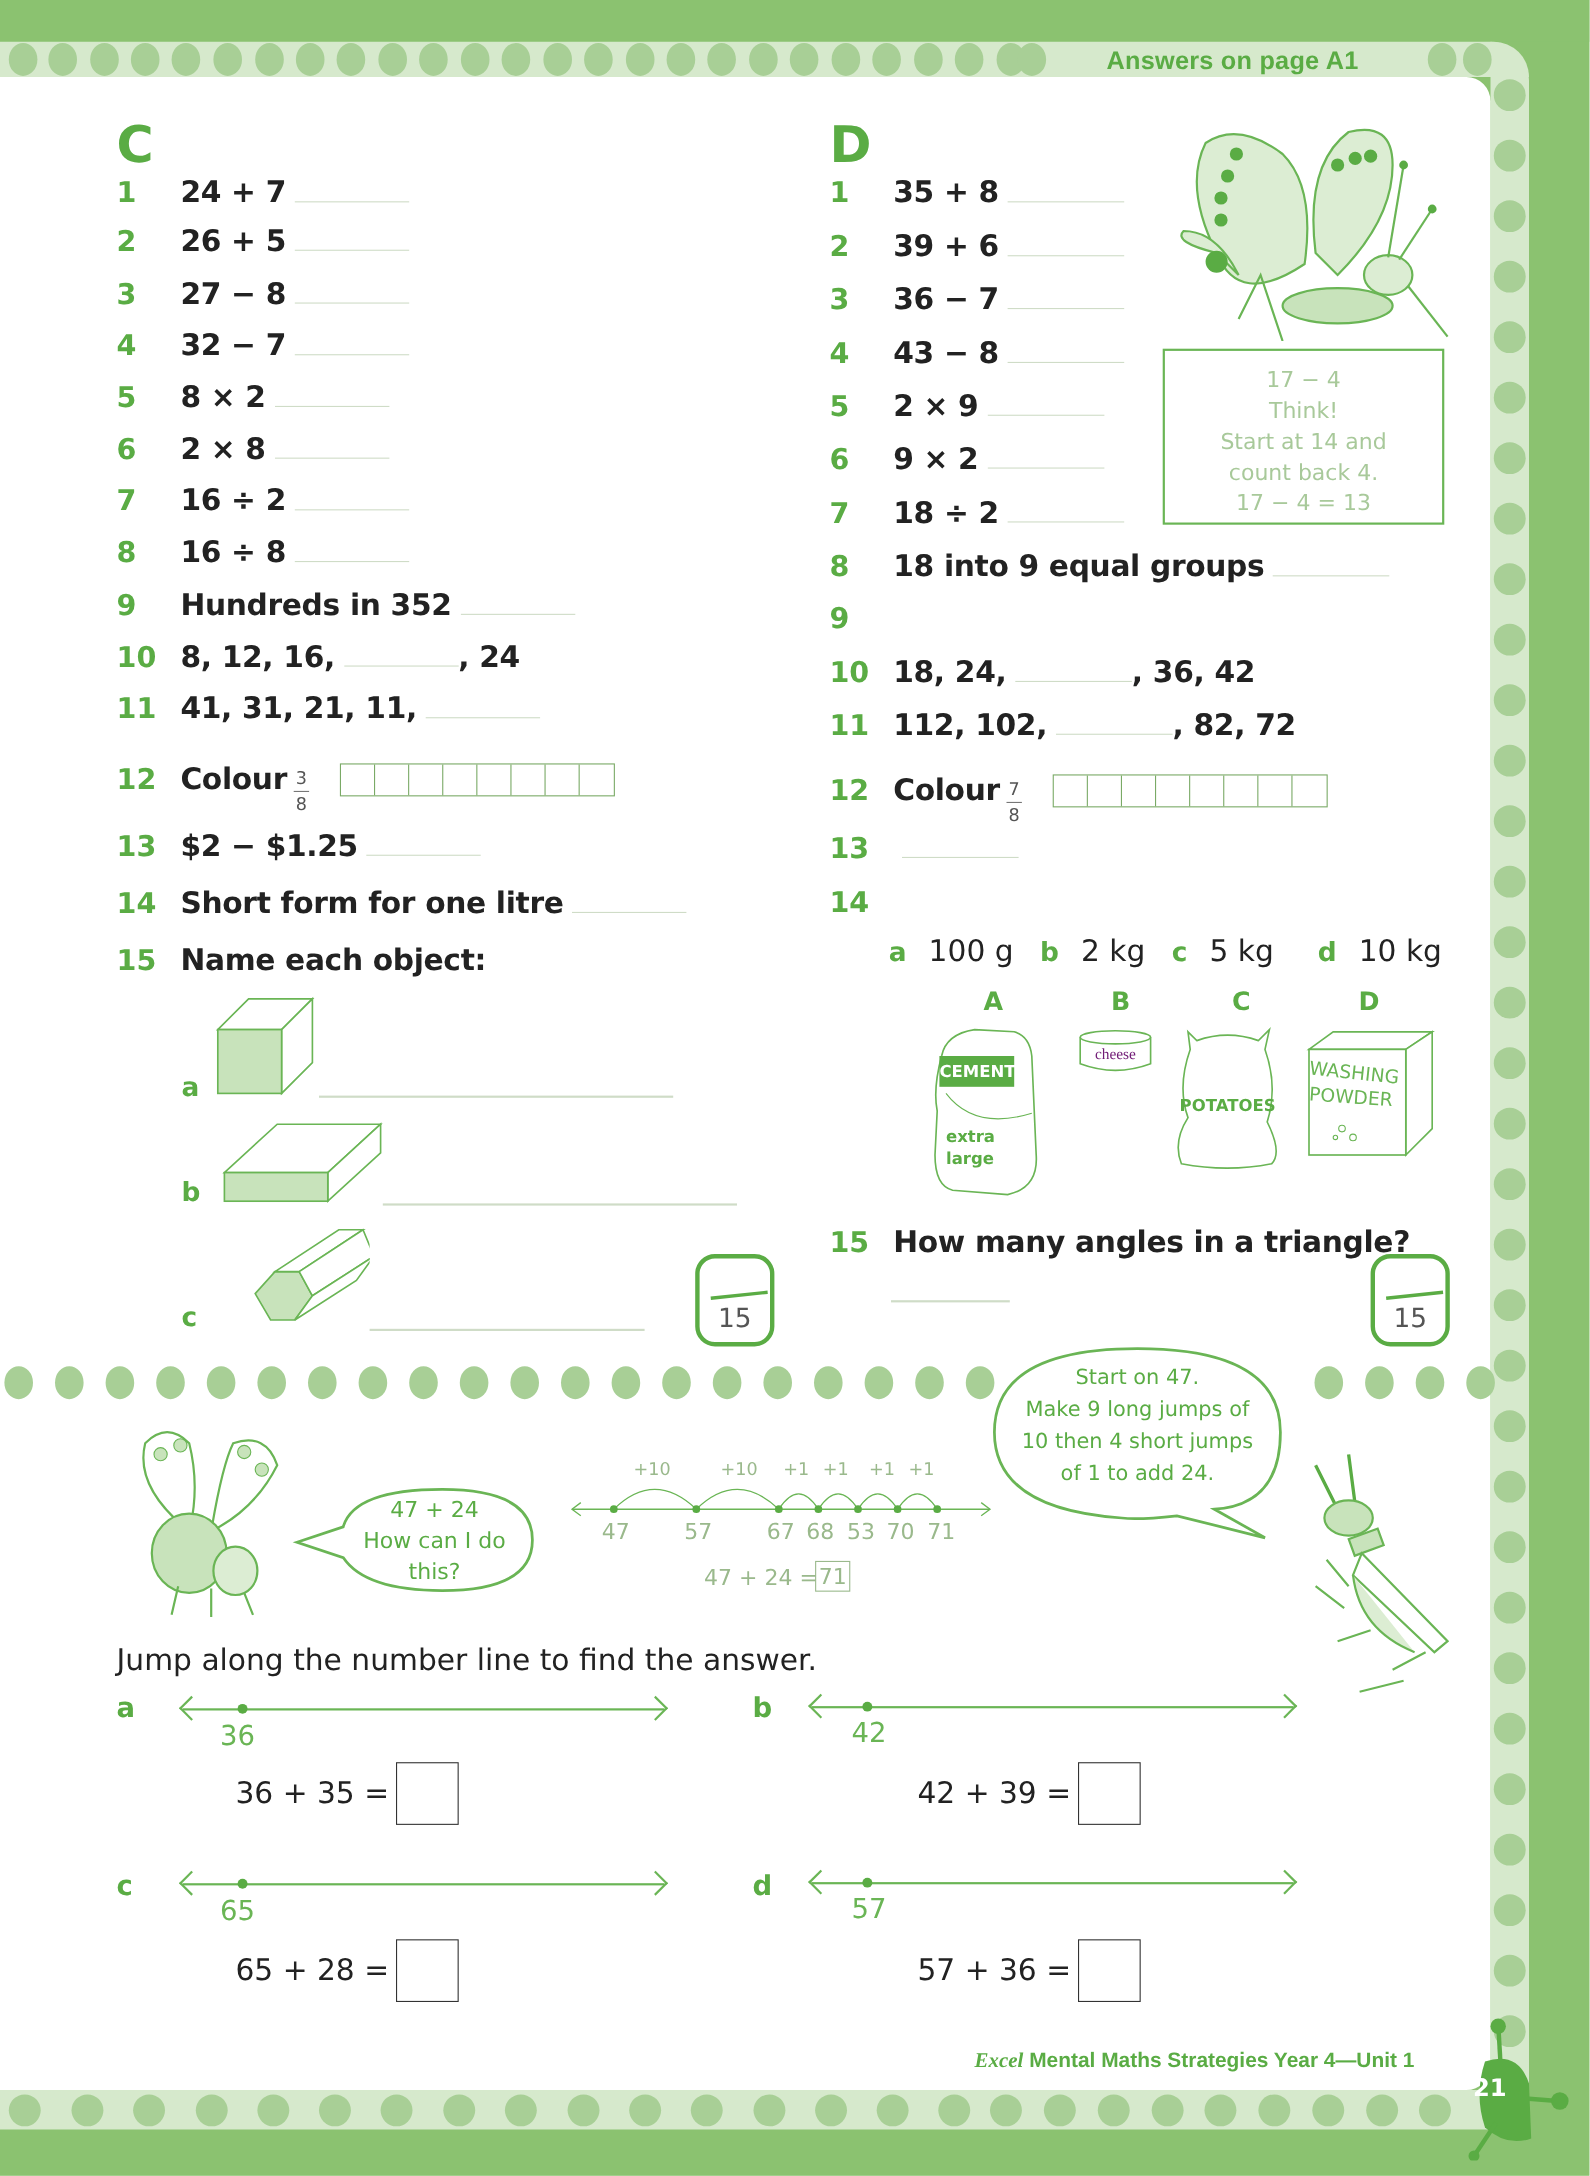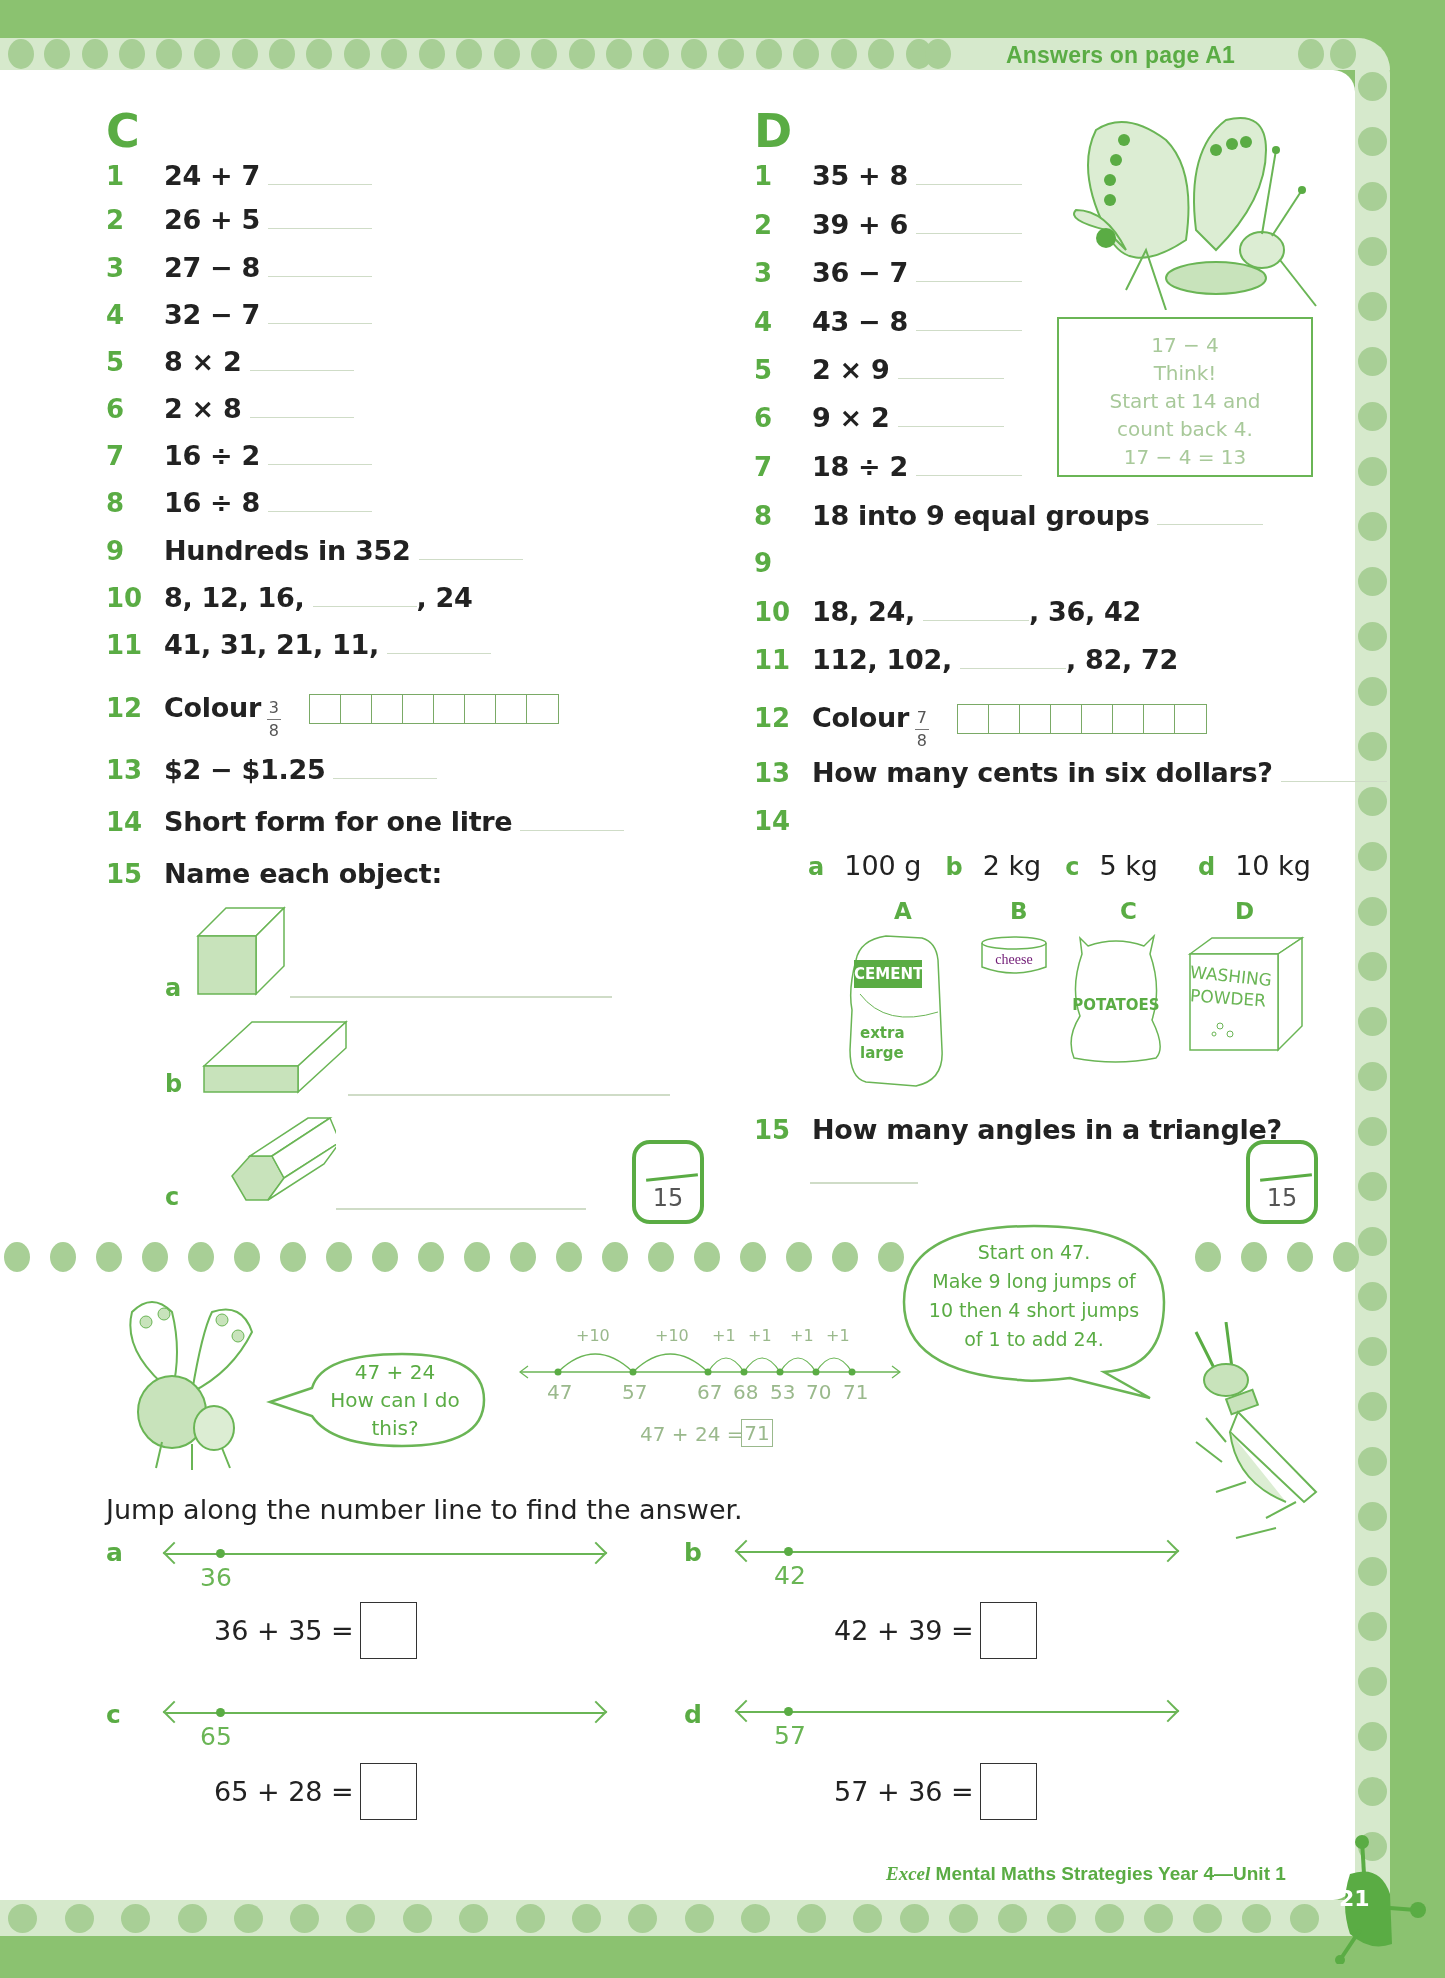--- a/index.html
+++ b/index.html
@@ -387,21 +387,20 @@
       <span></span>
       <span></span>
       <span></span>
       <span></span>
       <span></span>
       <span></span>
     </span>
 </div>
 <div class="q" style="left:754px;top:757px">
     <span class="num">13</span>
-    <span class="txt">How many cents in six dollars?</span>
     <span class="blank" style="width:106px"></span>
   </div>
 <div class="q" style="left:754px;top:806px">
     <span class="num">14</span>
   </div>
 
 <div class="mass-row">
   <span class="ml">a</span>
     <span class="mv">100 g</span>
   <span class="ml">b</span>

